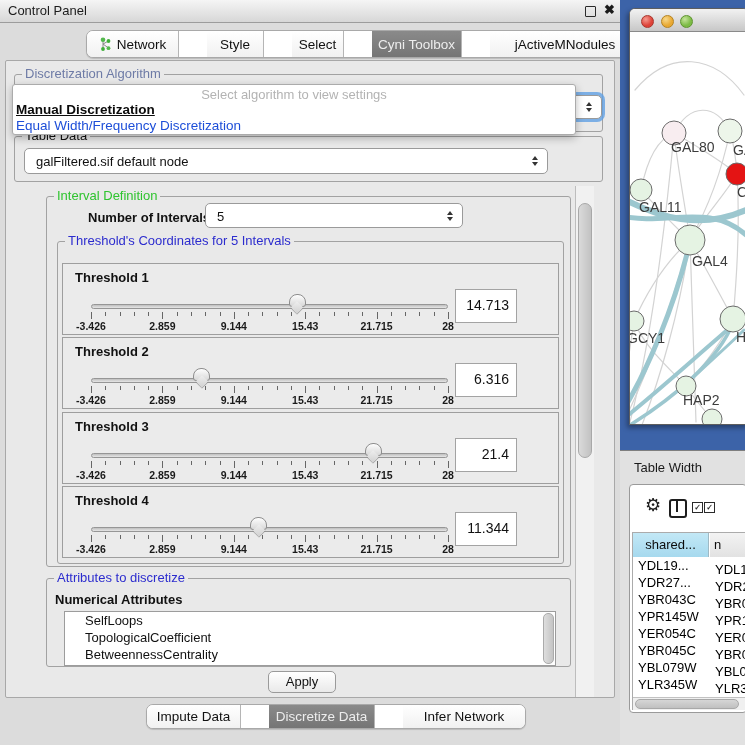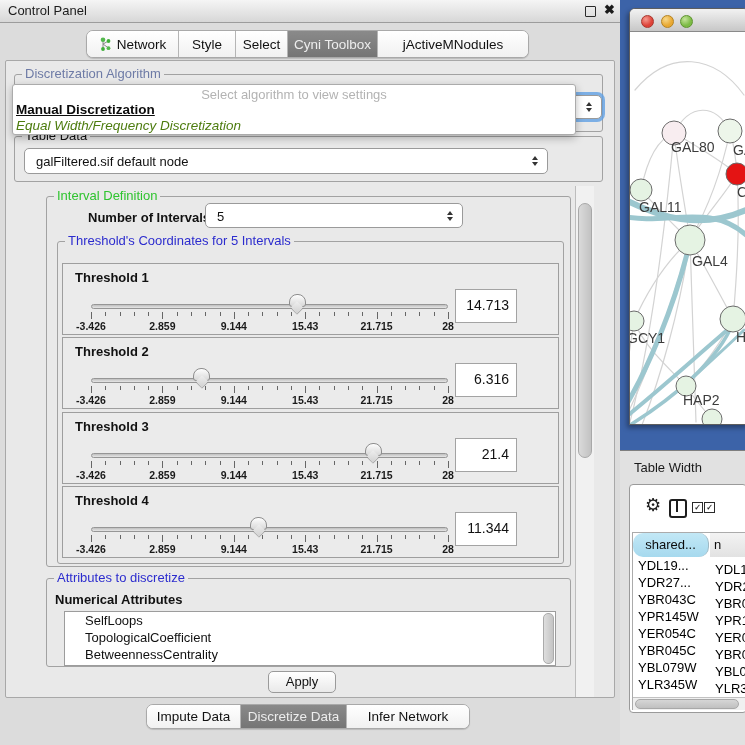--- a/index.html
+++ b/index.html
@@ -6,21 +6,21 @@
   body{width:745px;height:745px;overflow:hidden;font-family:"Liberation Sans",sans-serif;background:#DCDCDC;position:relative;}
   #root{position:absolute;left:0;top:0;width:745px;height:745px;overflow:hidden;}
   .abs{position:absolute;}
   
   #ctl-bg{left:0;top:0;width:620px;height:745px;background:#DCDCDC;border-right:1px solid #8E8E8E;}
   #titlebar{left:0;top:0;width:620px;height:22px;background:linear-gradient(#F5F5F5,#D7D7D7);border-bottom:1px solid #9C9C9C;}
   #titlebar .title{position:absolute;left:8px;top:3px;font-size:13px;color:#1c1c1c;}
   .float-ic{position:absolute;left:585px;top:6px;width:9px;height:9px;border:1.6px solid #2b2b2b;border-radius:1px;}
   .close-ic{position:absolute;left:604px;top:2px;font-size:13px;font-weight:bold;color:#1b1b1b;}
   
-  .segbar{display:flex;border:1px solid #A9A9A9;border-radius:7px;overflow:hidden;background:#fff;box-shadow:0 1px 1px rgba(0,0,0,.15);}
+  .segbar{display:flex;border:1px solid #A9A9A9;border-radius:7px;overflow:hidden;background:#fff;box-shadow:0 1px 1px rgba(0,0,0,.15);gap:28px;}
   .seg{height:100%;display:flex;align-items:center;justify-content:center;gap:5px;background:linear-gradient(#FFFFFF,#F1F1F1);border-right:1px solid #B5B5B5;font-size:13.5px;color:#111;box-sizing:border-box;}
   .seg:last-child{border-right:none;}
   .seg.sel{background:linear-gradient(#8A8A8A,#757575);color:#EDEDED;}
   #top-tabs{left:86px;top:30px;height:26px;}
   #bottom-tabs{left:146px;top:704px;height:23px;}
   
   #main-panel{left:5px;top:60px;width:610px;height:638px;background:#E9E9E9;border:1px solid #A8A8A8;border-radius:2px;box-sizing:border-box;}
   .group{border:1px solid #A2A2A2;border-radius:3px;box-sizing:border-box;}
   .gtitle{position:absolute;top:-8px;left:7px;background:#E9E9E9;padding:0 3px;font-size:13px;line-height:14px;white-space:nowrap;text-align:right;}
   .gtitle.blue{color:#2C2CCE;}
@@ -30,21 +30,21 @@
   
   .combo{background:#fff;border:1px solid #9A9A9A;border-radius:5px;box-sizing:border-box;font-size:13px;color:#111;}
   .combo .val{position:absolute;left:11px;top:50%;transform:translateY(-50%);white-space:nowrap;}
   .spin{position:absolute;right:9px;top:50%;transform:translateY(-50%);display:flex;flex-direction:column;gap:2px;}
   .spin .up{width:0;height:0;border-left:3.5px solid transparent;border-right:3.5px solid transparent;border-bottom:4.5px solid #333;}
   .spin .dn{width:0;height:0;border-left:3.5px solid transparent;border-right:3.5px solid transparent;border-top:4.5px solid #333;}
   
   #algo-popup{left:12px;top:84px;width:564px;height:51px;background:#fff;border:1px solid #ABABAB;border-radius:3px;box-shadow:0 3px 8px rgba(0,0,0,.28);z-index:20;box-sizing:border-box;}
   #algo-popup .ph{position:absolute;left:0;right:0;top:2px;text-align:center;color:#B3B3B3;font-size:13px;}
   #algo-popup .it1{position:absolute;left:3px;top:17px;font-size:13.5px;font-weight:bold;color:#0c0c0c;white-space:nowrap;text-decoration:underline;}
-  #algo-popup .it2{position:absolute;left:3px;top:33px;font-size:13.5px;color:#4d7c0f;white-space:nowrap;font-style:italic;}
+  #algo-popup .it2{position:absolute;left:3px;top:33px;font-size:13.5px;color:#1d4ed8;white-space:nowrap;}
   #algo-combo{left:552px;top:95px;width:50px;height:24px;z-index:6;box-shadow:0 0 0 3px rgba(96,160,228,.8);}
   
   #vscroll{left:575px;top:186px;width:19px;height:511px;background:#F1F1F1;border-left:1px solid #BDBDBD;box-sizing:border-box;}
   #vscroll .thumb{position:absolute;left:2px;top:17px;width:14px;height:255px;background:linear-gradient(90deg,#DADADA,#C2C2C2);border:1px solid #A8A8A8;border-radius:7px;box-sizing:border-box;}
   
   .tpanel{position:absolute;left:62px;width:497px;height:72px;background:#EBEBEB;border:1px solid #9E9E9E;box-sizing:border-box;}
   .tpanel .tlabel{position:absolute;left:12px;top:6px;font-size:13px;font-weight:bold;color:#111;}
   .track{position:absolute;left:28px;top:40px;width:357px;height:5px;background:linear-gradient(#BFBFBF,#E6E6E6);border:1px solid #969696;border-radius:3px;box-sizing:border-box;}
   .thumb-s{position:absolute;top:30px;width:17px;height:13px;background:linear-gradient(#FDFDFD,#D8D8D8);border:1px solid #8E8E8E;border-radius:8px 8px 3px 3px;box-sizing:border-box;z-index:2;}
   .thumb-s::after{content:"";position:absolute;left:50%;top:8px;transform:translateX(-50%) rotate(45deg);width:9px;height:9px;background:linear-gradient(135deg,#EFEFEF,#D0D0D0);border-right:1px solid #8E8E8E;border-bottom:1px solid #8E8E8E;border-radius:1px;}
@@ -73,21 +73,21 @@
   
   #tp-bg{left:620px;top:450px;width:125px;height:295px;background:#E1E1E1;border-top:1px solid #7E7E7E;box-sizing:border-box;}
   #tp-title{left:634px;top:460px;font-size:13px;color:#1a1a1a;}
   #tbl-window{left:629px;top:484px;width:118px;height:229px;background:#fff;border:1px solid #9A9A9A;border-radius:4px;box-sizing:border-box;}
   #gear{left:645px;top:496px;font-size:18px;color:#1e1e1e;line-height:18px;}
   #split-ic{left:669px;top:499px;width:14px;height:15px;border:2px solid #1e1e1e;border-radius:3px;}
   #split-ic::after{content:"";position:absolute;left:5px;top:0;width:2px;height:11px;background:#1e1e1e;}
   .cb{position:absolute;top:502px;width:9px;height:9px;border:1.5px solid #2a2a2a;font-size:8px;line-height:9px;text-align:center;color:#2a2a2a;font-weight:bold;}
   #tbl-inner{left:632px;top:532px;width:113px;height:178px;border:1px solid #ABABAB;border-right:none;box-sizing:border-box;overflow:hidden;background:#fff;}
   .hdr{position:absolute;top:0;height:24px;box-sizing:border-box;font-size:13px;color:#0c0c0c;text-align:center;line-height:23px;}
-  .hdr.c1{left:0;width:76px;background:linear-gradient(#C2E8F6,#A6D9EE);border-right:1px solid #9FB9C4;border-radius:10px;}
+  .hdr.c1{left:0;width:76px;background:linear-gradient(#C2E8F6,#A6D9EE);border-right:1px solid #9FB9C4;}
   .hdr.c2{left:77px;right:0;background:linear-gradient(#F3F3F3,#E2E2E2);text-align:left;padding-left:4px;}
   #rows{position:absolute;left:0;top:24px;right:0;bottom:0;overflow:hidden;}
   .trow{height:17px;line-height:17px;font-size:13px;color:#000;white-space:nowrap;}
   .trow .c1{display:inline-block;width:72px;padding-left:5px;overflow:hidden;}
   .trow .c2{display:inline-block;padding-left:5px;}
   #hscroll{left:633px;top:697px;width:112px;height:13px;background:#F0F0F0;border-top:1px solid #C2C2C2;box-sizing:border-box;}
   #hscroll .thumb{position:absolute;left:2px;top:1px;width:104px;height:10px;background:linear-gradient(#D6D6D6,#C0C0C0);border:1px solid #A8A8A8;border-radius:5px;box-sizing:border-box;}
   .net-ic svg{display:block;}
 </style>
 </head>

